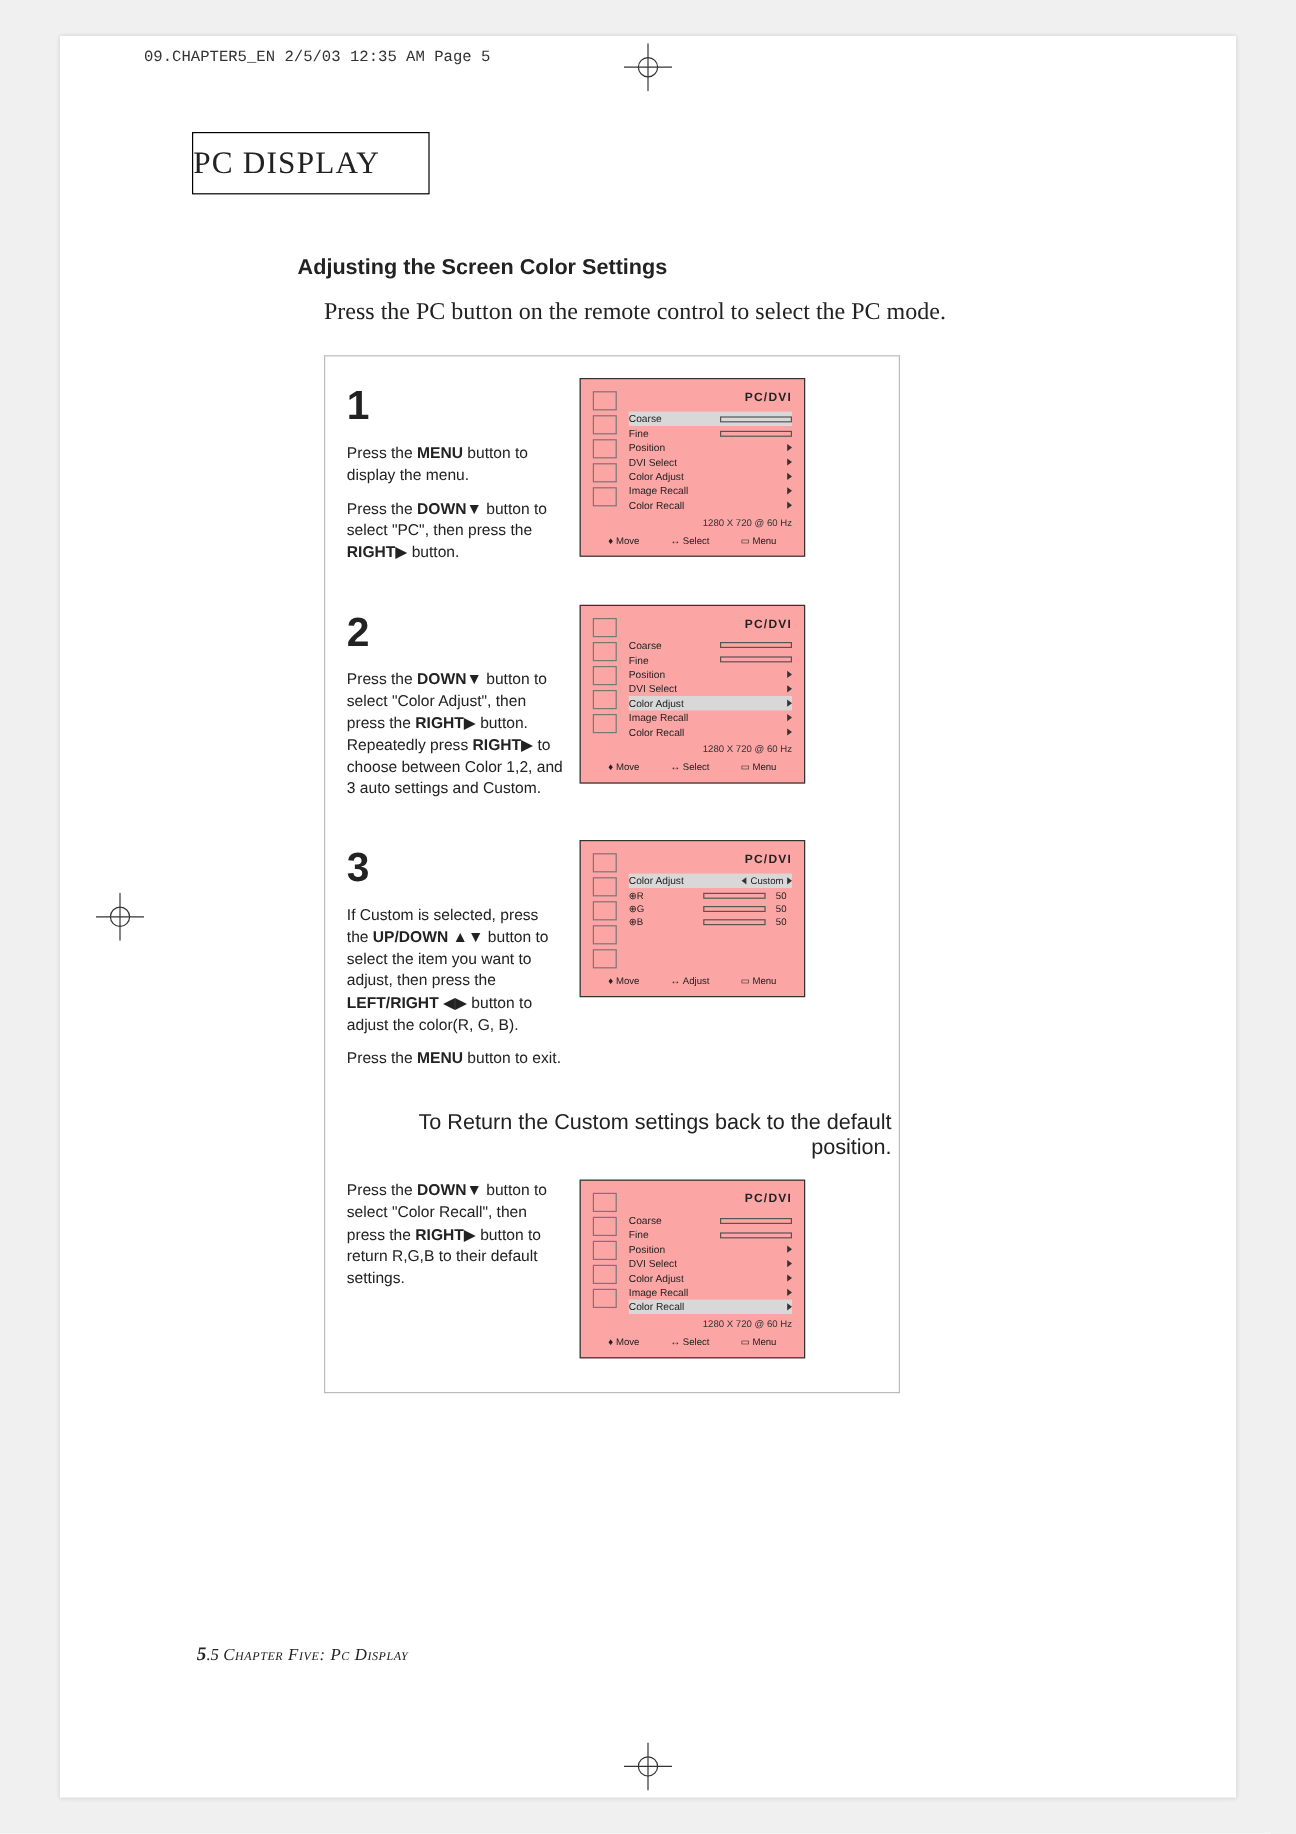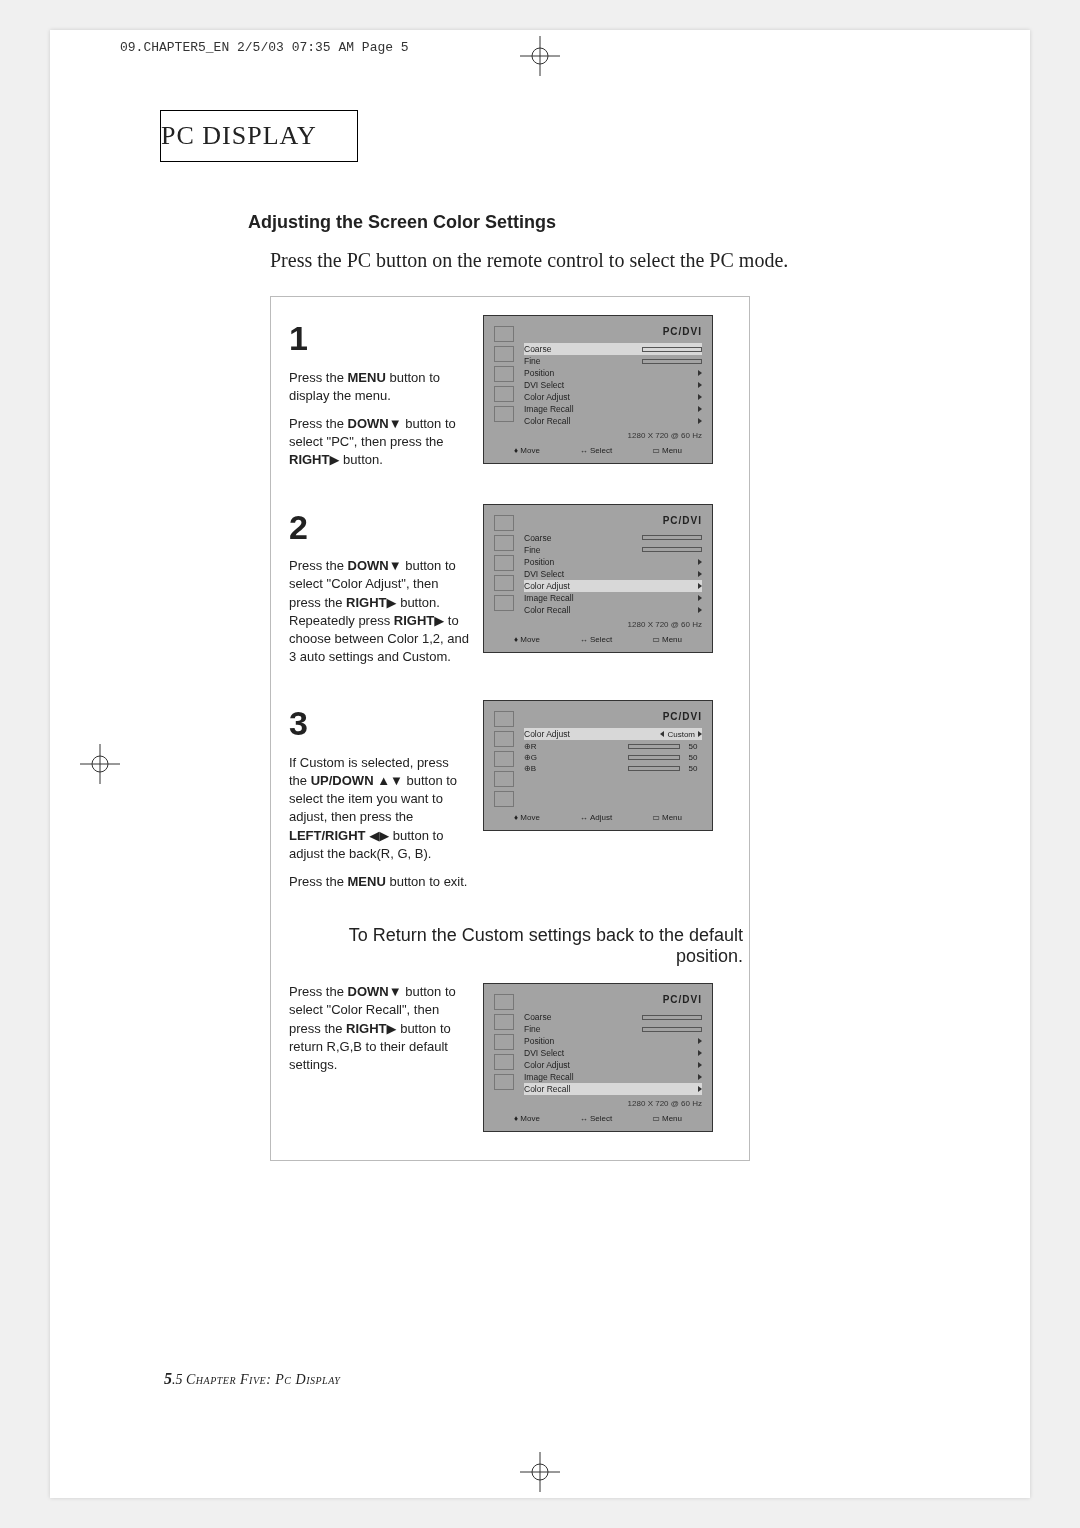--- a/index.html
+++ b/index.html
@@ -96,24 +96,24 @@
     font-family: Arial, Helvetica, sans-serif;
     font-size: 34px;
     font-weight: bold;
     margin-bottom: 6px;
   }
   .step-left p { margin-bottom: 10px; }
   .step-left b { font-weight: bold; }
   .arrow-glyph { font-family: Arial, sans-serif; }
   .osd {
     border: 1px solid #333;
-    width: 230px;
+    width: 188px;
     padding: 10px 10px 8px 10px;
     font-family: Arial, Helvetica, sans-serif;
-    background: #a3a3a3;
+    background: #fca5a5;
   }
   .osd-body {
     display: flex;
     gap: 8px;
   }
   .osd-icons {
     width: 22px;
     display: flex;
     flex-direction: column;
     gap: 4px;
@@ -218,21 +218,21 @@
   }
   .page-footer .ch {
     font-variant: small-caps;
     letter-spacing: 0.5px;
   }
 </style>
 </head>
 <body>
 
 <div class="page">
-  <div class="print-header">09.CHAPTER5_EN  2/5/03 07:35 AM  Page 5</div>
+  <div class="print-header">09.CHAPTER5_EN  2/5/03 12:35 AM  Page 5</div>
 
   <div class="crop-mark crop-top">
     <svg viewBox="0 0 40 40">
         <line x1="20" y1="0" x2="20" y2="40" stroke="#333"></line>
         <line x1="0" y1="20" x2="40" y2="20" stroke="#333"></line>
         <circle cx="20" cy="20" r="8" stroke="#333" fill="none"></circle>
       </svg>
   </div>
   <div class="crop-mark crop-bottom">
     <svg viewBox="0 0 40 40">
@@ -385,21 +385,21 @@
             <span>↔ <span>Select</span></span>
             <span>▭ <span>Menu</span></span>
           </div>
         </div>
       </div>
 
       <div class="step">
         <div class="step-left">
           <div class="step-num">3</div>
           <p>
-            <span>If Custom is selected, press the </span><b>UP/DOWN</b> <span class="arrow-glyph">▲▼</span><span> button to select the item you want to adjust, then press the </span><b>LEFT/RIGHT</b> <span class="arrow-glyph">◀▶</span><span> button to adjust  the back(R, G, B).</span>
+            <span>If Custom is selected, press the </span><b>UP/DOWN</b> <span class="arrow-glyph">▲▼</span><span> button to select the item you want to adjust, then press the </span><b>LEFT/RIGHT</b> <span class="arrow-glyph">◀▶</span><span> button to adjust  the color(R, G, B).</span>
           </p>
           <p>
             <span>Press the </span><b>MENU</b><span> button to exit.</span>
           </p>
         </div>
         <div class="osd">
           <div class="osd-body">
             <div class="osd-icons">
               <div class="ico"></div>
               <div class="ico"></div>

